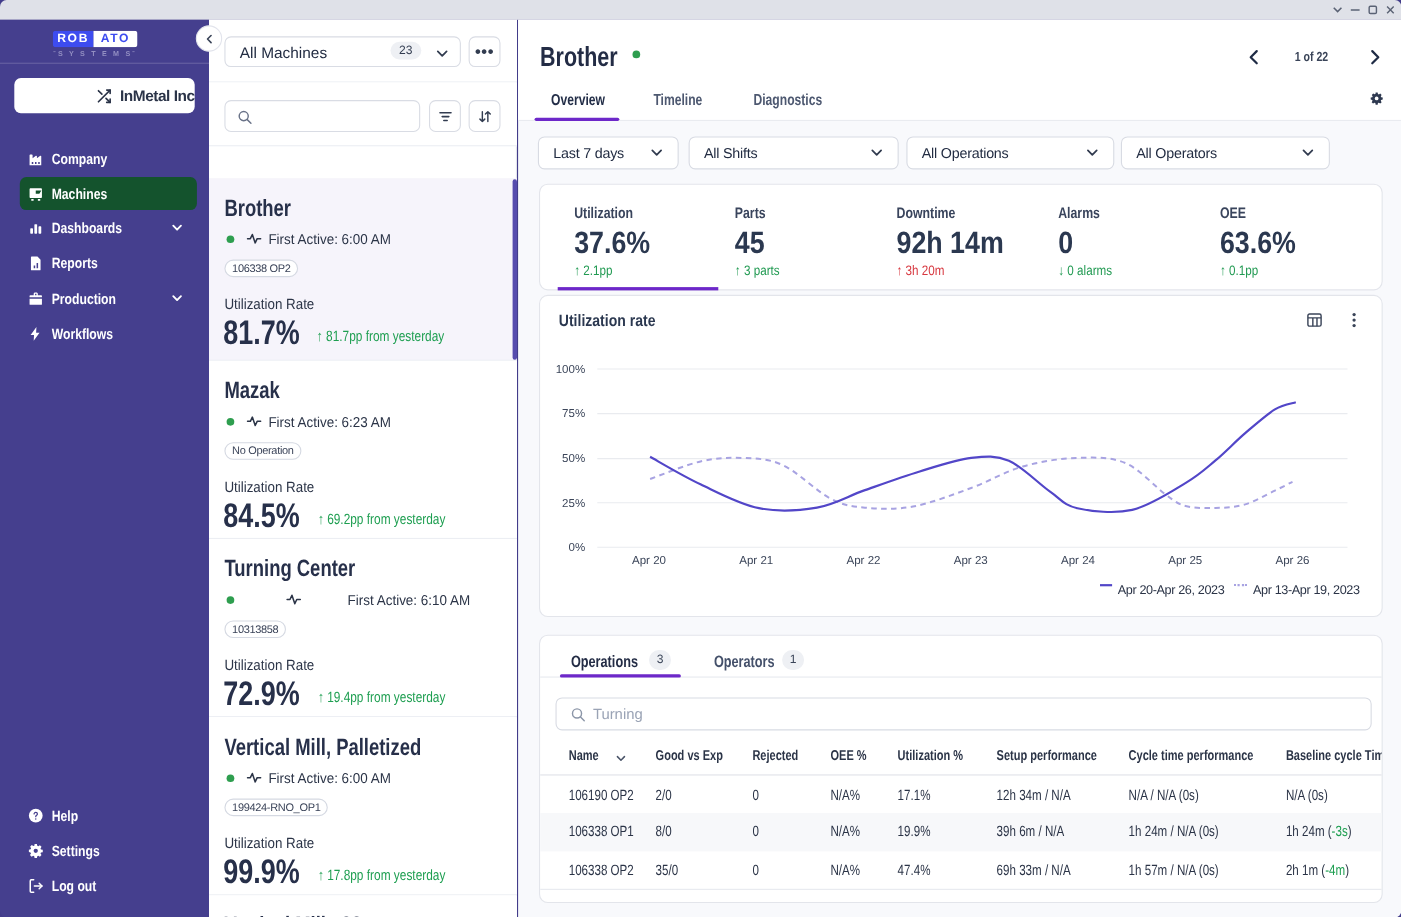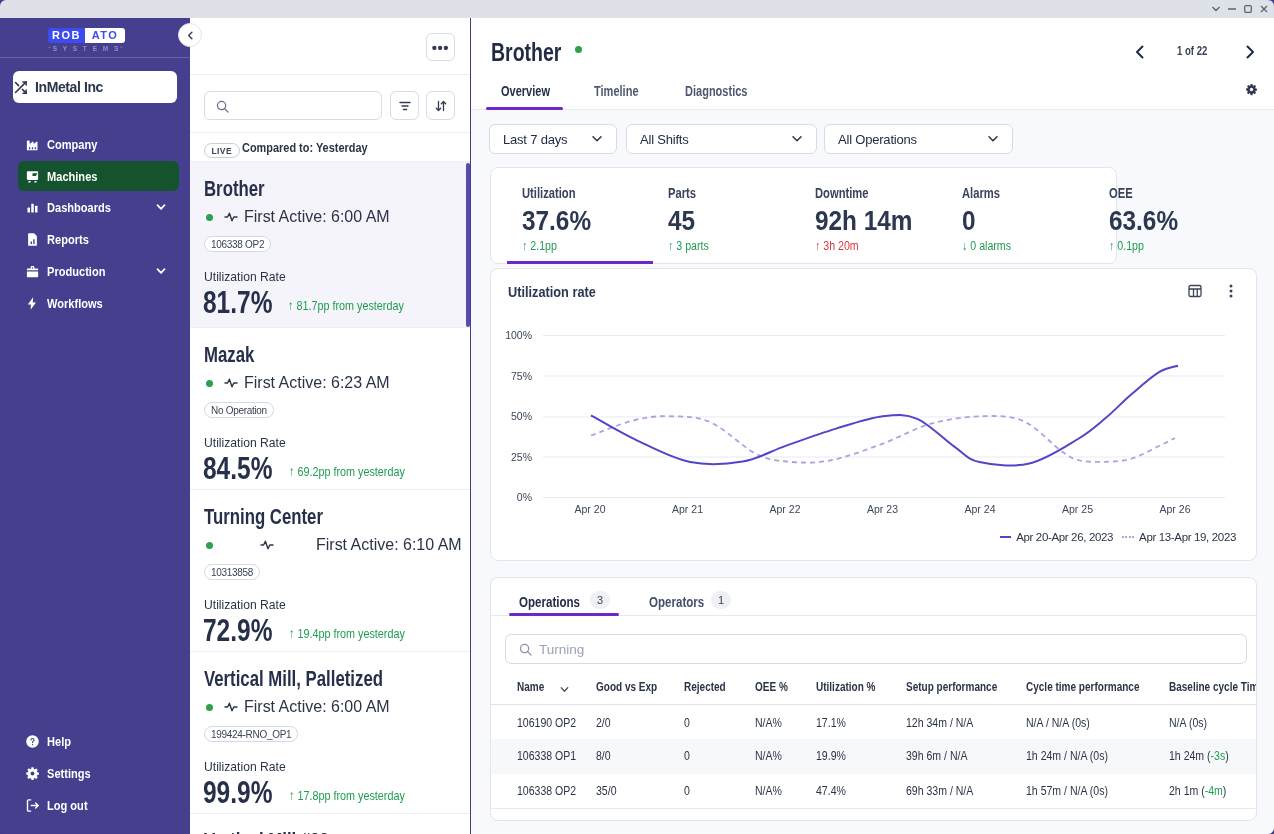--- a/index.html
+++ b/index.html
@@ -10,38 +10,38 @@
 
 .titlebar { position:absolute; left:0; top:0; width:1274px; height:18px; background:#dfe1e8; }
 .winbtn { position:absolute; top:3px; color:#5a6274; font-size:11px; }
 
 .sidebar { position:absolute; left:0; top:18px; width:190px; height:816px; background:#453f8e; }
 .logo-row { position:absolute; left:48px; top:10px; width:77px; height:15px; border-radius:3px; overflow:hidden; font-weight:bold; font-size:11px; letter-spacing:1.5px; line-height:15px; }
 .logo-rob { position:absolute; left:0; top:0; width:37px; height:15px; background:#3d4cf0; color:#fff; text-align:center; }
 .logo-ato { position:absolute; left:37px; top:0; width:40px; height:15px; background:#fff; color:#3d4cf0; text-align:center; }
 .logo-sys { position:absolute; left:48px; top:26px; width:77px; text-align:center; color:#938fc2; font-size:6.5px; font-weight:bold; letter-spacing:2px; }
 .sb-div { position:absolute; left:0; top:39px; width:190px; height:1px; background:rgba(255,255,255,0.18); }
-.company-btn { position:absolute; left:13px; top:53px; width:164px; height:32px; background:#fff; border-radius:6px; color:#2b3448; font-size:14px; font-weight:bold; display:flex; align-items:center; justify-content:flex-start; gap:7px; letter-spacing:-0.4px; }
+.company-btn { position:absolute; left:13px; top:53px; width:164px; height:32px; background:#fff; border-radius:6px; color:#2b3448; font-size:14px; font-weight:bold; display:flex; align-items:center; justify-content:flex-end; gap:7px; letter-spacing:-0.4px; }
 .nav { position:absolute; left:0; top:0; width:190px; }
 .nav-item { position:absolute; left:18px; width:161px; height:30px; border-radius:6px; color:#fff; display:flex; align-items:center; }
 .nav-item.sel { background:#14532d; }
 .nav-item .nicon { width:15px; height:15px; margin-left:7px; flex:none; }
 .nav-item .nlabel { font-size:13.5px; font-weight:bold; margin-left:7px; flex:1; transform:scaleX(0.82); transform-origin:0 50%; white-space:nowrap; }
 .nav-item .nchev { margin-right:12px; }
 
 .col2 { position:absolute; left:190px; top:18px; width:280px; height:816px; background:#fff; border-right:1px solid #e2e4ec; }
 .c2row { position:absolute; left:0; width:280px; border-bottom:1px solid #eceef3; background:#fff; }
 .selbox { position:absolute; border:1px solid #d9dce4; border-radius:6px; background:#fff; }
 .iconbtn { position:absolute; border:1px solid #d9dce4; border-radius:6px; background:#fff; display:flex; align-items:center; justify-content:center; color:#323c50; }
 .badge23 { background:#eef0f4; border-radius:9px; font-size:11px; color:#323c50; padding:2px 8px; }
 .live-pill { position:absolute; left:14px; top:10px; border:1px solid #c9cdd8; border-radius:8px; font-size:8.5px; font-weight:bold; color:#3a4458; padding:1.5px 6.5px 1px; letter-spacing:0.4px; }
 .mcard { position:absolute; left:0; width:280px; border-bottom:1px solid #eceef3; background:#fff; }
 .mcard.sel { background:#f6f4fb; }
 .mtitle { position:absolute; left:14px; top:14.5px; font-size:21.5px; font-weight:bold; color:#27304a; transform:scaleX(0.78); transform-origin:0 0; white-space:nowrap; }
-.mmeta { position:absolute; left:14px; top:48px; height:14px; display:flex; align-items:center; font-size:17px; color:#2b3447; }
+.mmeta { position:absolute; left:14px; top:48px; height:14px; display:flex; align-items:center; font-size:13px; color:#2b3447; }
 .mmeta .mtxt { transform:scaleX(0.94); transform-origin:0 0; white-space:nowrap; }
 .mdot { width:7px; height:7px; border-radius:50%; background:#2e9e4f; margin-right:11px; }
 .mtag { position:absolute; left:14px; top:74px; height:16px; border:1px solid #d5d9e2; border-radius:9px; font-size:10px; color:#3a4358; line-height:15px; padding:0 6px; background:#fff; letter-spacing:-0.3px; }
 .mutil { position:absolute; left:14px; top:107px; font-size:13.5px; color:#2b3447; transform:scaleX(0.9); transform-origin:0 0; }
 .mbig { position:absolute; left:13px; top:122.5px; font-size:31px; font-weight:bold; color:#27304a; transform:scaleX(0.79); transform-origin:0 0; }
 .mchange { position:absolute; font-size:13.5px; color:#1d9e50; top:136px; transform:scaleX(0.8); transform-origin:0 0; white-space:nowrap; }
 .scrollthumb { position:absolute; left:276px; top:145px; width:3.5px; height:164px; background:#564cae; border-radius:2px; }
 
 .main { position:absolute; left:471px; top:18px; width:803px; height:816px; background:#f8f9fc; }
 .mainhead { position:absolute; left:0; top:0; width:803px; height:92px; background:#fff; border-bottom:1px solid #e9ebf0; }
@@ -56,21 +56,21 @@
 .card { position:absolute; background:#fff; border:1px solid #e3e5eb; border-radius:8px; }
 
 .stat { position:absolute; top:0; width:147px; }
 .stat .slabel { position:absolute; left:0; top:16.5px; font-size:14px; font-weight:bold; color:#39445c; transform:scaleX(0.8); transform-origin:0 0; white-space:nowrap; }
 .stat .snum { position:absolute; left:0; top:37px; font-size:28px; font-weight:bold; color:#2b3850; white-space:nowrap; transform:scaleX(0.87); transform-origin:0 0; }
 .stat .schange { position:absolute; left:0; top:71px; font-size:12.5px; color:#219a52; white-space:nowrap; transform:scaleX(0.85); transform-origin:0 0; }
 .stat .schange.red { color:#d7373f; }
 .statline { position:absolute; left:16px; bottom:-1px; width:146px; height:3px; background:#6d28c9; }
 
 .ctitle { position:absolute; left:17px; top:14px; font-size:15px; font-weight:bold; color:#2b3850; transform:scaleX(0.85); transform-origin:0 0; white-space:nowrap; }
-.legend { position:absolute; top:262px; right:20px; font-size:11.5px; color:#2b3447; display:flex; align-items:center; gap:9px; letter-spacing:-0.35px; }
+.legend { position:absolute; top:262px; right:20px; font-size:11.5px; color:#2b3447; display:flex; gap:9px; letter-spacing:-0.35px; }
 
 .ttab { position:absolute; top:15px; font-size:15px; font-weight:bold; color:#232c45; transform:scaleX(0.77); transform-origin:0 0; white-space:nowrap; }
 .tbadge { position:absolute; top:13px; background:#eef0f4; border-radius:9px; font-size:11px; color:#3a4458; padding:3px 7px; }
 .ttabline { position:absolute; left:18px; top:35px; width:110px; height:3px; background:#6d28c9; border-radius:2px; }
 .searchbox { position:absolute; left:14px; top:56px; width:742px; height:30px; border:1px solid #d8dbe3; border-radius:6px; background:#fff; }
 .th { position:absolute; top:0; font-size:13px; font-weight:bold; color:#2b3447; white-space:nowrap; transform:scaleX(0.77); transform-origin:0 0; }
 .td { position:absolute; font-size:13.5px; color:#2b3447; white-space:nowrap; transform:scaleX(0.78); transform-origin:0 0; }
 .green { color:#1d9e50; }
 </style>
 </head>
@@ -174,43 +174,46 @@
       <div class="nlabel">Log out</div>
     </div>
     <div style="position:absolute; right:-12px; top:5px; width:24px; height:24px; border-radius:50%; background:#fff; border:1px solid #e2e4ec; z-index:5;">
       <svg style="position:absolute;left:6px;top:6px" width="11" height="11" viewBox="0 0 12 12">
           <path d="M7.5 2.5L4 6l3.5 3.5" fill="none" stroke="#3a4458" stroke-width="1.6" stroke-linecap="round" stroke-linejoin="round"></path>
         </svg>
     </div>
   </div>
   <div class="col2">
     <div class="c2row" style="top:0; height:57px;">
+      <div class="selbox" style="left:14px; top:15px; width:215px; height:28px;">
+        <span style="position:absolute; left:13px; top:6px; font-size:14px; color:#222c42;">All Machines</span>
+        <span class="badge23" style="position:absolute; right:35px; top:4px;">23</span>
+        <svg style="position:absolute; right:10px; top:9px;" width="12" height="12" viewBox="0 0 12 12">
+            <path d="M2 3.8L6 7.8l4-4" fill="none" stroke="#323c50" stroke-width="1.6" stroke-linecap="round" stroke-linejoin="round"></path>
+          </svg>
+      </div>
       <div class="iconbtn" style="left:236px; top:15px; width:29px; height:28px; font-weight:bold; letter-spacing:0.5px; font-size:15px;">•••</div>
     </div>
     <div class="c2row" style="top:57px; height:58px;">
       <div class="selbox" style="left:14px; top:16px; width:178px; height:29px;">
         <svg style="position:absolute; left:10px; top:7px;" width="15" height="15" viewBox="0 0 16 16">
             <circle cx="7" cy="7" r="4.4" fill="none" stroke="#6a7388" stroke-width="1.4"></circle>
             <path d="M10.4 10.4L14 14" stroke="#6a7388" stroke-width="1.4" stroke-linecap="round"></path>
           </svg>
       </div>
       <div class="iconbtn" style="left:200px; top:16px; width:29px; height:29px;">
         <svg width="14" height="14" viewBox="0 0 14 14">
             <path d="M2 3.5h10M4 7h6M5.5 10.5h3" stroke="#323c50" stroke-width="1.5" stroke-linecap="round"></path>
           </svg>
       </div>
       <div class="iconbtn" style="left:236px; top:16px; width:29px; height:29px;">
         <svg width="14" height="14" viewBox="0 0 14 14">
             <path d="M4.5 2.5v9M4.5 11.5L2.3 9.3M4.5 11.5l2.2-2.2M9.5 11.5v-9M9.5 2.5L7.3 4.7M9.5 2.5l2.2 2.2" stroke="#323c50" stroke-width="1.3" fill="none" stroke-linecap="round" stroke-linejoin="round"></path>
           </svg>
       </div>
-    </div>
-    <div class="c2row" style="top:115px; height:29px;">
-      <span class="live-pill">LIVE</span>
-      <span style="position:absolute; left:52px; top:7px; font-size:13.5px; font-weight:bold; color:#2b3447; transform:scaleX(0.81); transform-origin:0 0; white-space:nowrap;">Compared to: Yesterday</span>
     </div>
     <div class="mcard sel" style="top:144px; height:166px;">
       <div class="mtitle">Brother</div>
       <div class="mmeta" style="left:16px;">
           <span class="mdot"></span>
           <svg width="14" height="12" viewBox="0 0 14 12" style="margin-right:6px;">
             <path d="M1 6h2.6L5.4 2.2 8 9.8 9.8 6H13" fill="none" stroke="#2b3447" stroke-width="1.4" stroke-linecap="round" stroke-linejoin="round"></path>
           </svg>
           <span class="mtxt">First Active: 6:00 AM</span>
         </div>
@@ -297,21 +300,27 @@
         <svg width="12" height="12" viewBox="0 0 12 12">
           <path d="M2 3.8L6 7.8l4-4" fill="none" stroke="#323c50" stroke-width="1.6" stroke-linecap="round" stroke-linejoin="round"></path>
         </svg>
       </div>
     <div class="filter" style="left:155px; width:191px;">
         <span>All Shifts</span>
         <svg width="12" height="12" viewBox="0 0 12 12">
           <path d="M2 3.8L6 7.8l4-4" fill="none" stroke="#323c50" stroke-width="1.6" stroke-linecap="round" stroke-linejoin="round"></path>
         </svg>
       </div>
-    <div class="card" style="left:19px; top:149px; width:627px; height:97px;">
+    <div class="filter" style="left:548px; width:190px;">
+        <span>All Operators</span>
+        <svg width="12" height="12" viewBox="0 0 12 12">
+          <path d="M2 3.8L6 7.8l4-4" fill="none" stroke="#323c50" stroke-width="1.6" stroke-linecap="round" stroke-linejoin="round"></path>
+        </svg>
+      </div>
+    <div class="card" style="left:19px; top:149px; width:767px; height:97px;">
       <div class="stat" style="left:31px;">
           <div class="slabel">Utilization</div>
           <div class="snum">37.6%</div>
           <div class="schange">↑ 2.1pp</div>
         </div>
       <div class="stat" style="left:177px;">
           <div class="slabel">Parts</div>
           <div class="snum">45</div>
           <div class="schange">↑ 3 parts</div>
         </div>

